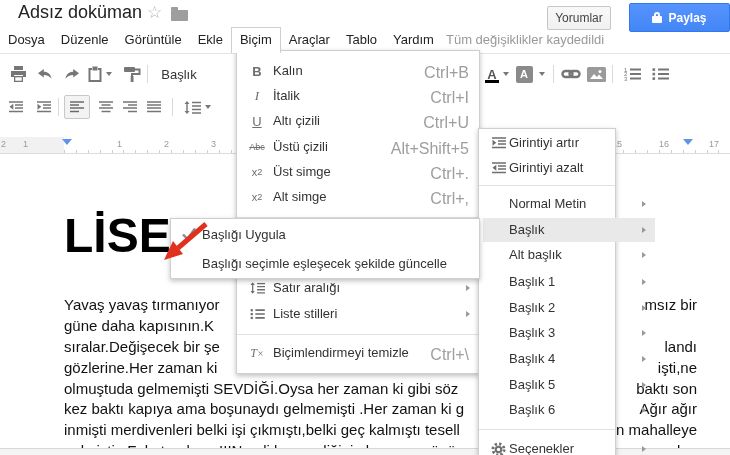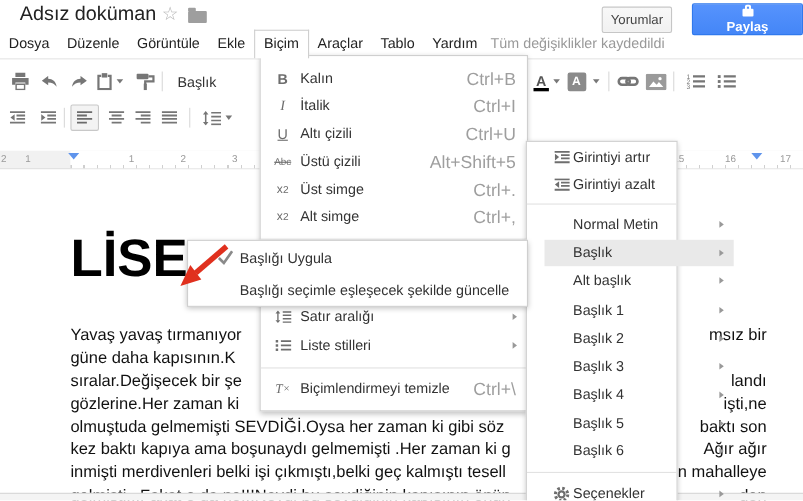--- a/index.html
+++ b/index.html
@@ -16,21 +16,21 @@
   .menubar .mi{padding:5px 8px 0 8px;font-size:13px;color:#222;cursor:default;}
   .menubar .mi.active{background:#fff;border:1px solid #cfcfcf;border-bottom:none;padding-top:4px;}
   .save-status{left:446px;top:32px;font-size:13px;color:#999;}
   .hdr-divider{left:0;top:53px;width:730px;height:1px;background:#e4e4e4;}
 
   .btn-comments{left:547px;top:6px;width:62px;height:22px;background:linear-gradient(#f8f8f8,#f1f1f1);
     border:1px solid #c6c6c6;border-radius:2px;font-size:12px;font-weight:normal;color:#444;
     text-align:center;line-height:22px;}
   .btn-share{left:629px;top:3px;width:99px;height:27px;background:linear-gradient(#5693fd,#4486f7);
     border:1px solid #3079ed;border-radius:2px;color:#fff;font-size:12px;font-weight:bold;
-    display:flex;align-items:center;justify-content:center;gap:6px;flex-direction:column;}
+    display:flex;align-items:center;justify-content:center;gap:6px;}
   .lock{position:relative;width:10px;height:11px;}
   .lock .shackle{position:absolute;left:2px;top:0;width:6px;height:6px;border:2px solid #fff;border-radius:4px 4px 0 0;border-bottom:none;box-sizing:border-box;}
   .lock .body{position:absolute;left:0;top:4px;width:10px;height:7px;background:#fff;border-radius:1px;}
 
   
   .tbtn{position:absolute;width:24px;height:24px;display:flex;align-items:center;justify-content:center;}
   .tsep{position:absolute;width:1px;height:18px;background:#d9d9d9;}
   .caret{width:0;height:0;border-left:3.5px solid transparent;border-right:3.5px solid transparent;border-top:4px solid #777;}
   .style-label{font-size:13px;color:#333;}
   .pressed{border:1px solid #c8c8c8;background:#f3f3f3;border-radius:2px;box-sizing:border-box;}
@@ -65,25 +65,25 @@
   .msep{position:absolute;left:0;width:100%;height:1px;background:#e2e2e2;}
   .arrow-r{position:absolute;right:9px;top:9px;width:0;height:0;border-top:3.5px solid transparent;border-bottom:3.5px solid transparent;border-left:4.5px solid #999;}
   .ib{font-weight:bold;font-size:13px;}
   .ii{font-style:italic;font-size:13px;font-family:"Liberation Serif",serif;}
   .iu{text-decoration:underline;font-size:13px;}
   .is{text-decoration:line-through;font-size:9px;}
   .ix{font-size:11px;}
   .itx{font-style:italic;font-size:12px;font-family:"Liberation Serif",serif;}
 
   .heading-popup{left:170px;top:218px;width:308px;height:59px;z-index:12;}
-  .prow{position:absolute;left:16px;width:100%;height:26px;}
+  .prow{position:absolute;left:0;width:100%;height:26px;}
   .plabel{position:absolute;left:31px;top:6px;font-size:13px;color:#333;}
 
   .styles-submenu{left:478px;top:128px;width:136px;height:327px;z-index:10;}
-  .srow{position:absolute;left:16px;width:100%;height:24px;padding-left:36px;}
+  .srow{position:absolute;left:4px;width:100%;height:24px;padding-left:36px;}
   .srow.selected{background:#e9e9e9;}
   .slabel{position:absolute;left:26px;top:4px;font-size:13px;color:#333;}
   .sicon{position:absolute;left:7px;top:4px;width:17px;height:16px;display:flex;align-items:center;justify-content:center;}
 
   .red-arrow{left:158px;top:214px;z-index:20;}
 </style>
 </head>
 <body>
 
 <div id="app">

